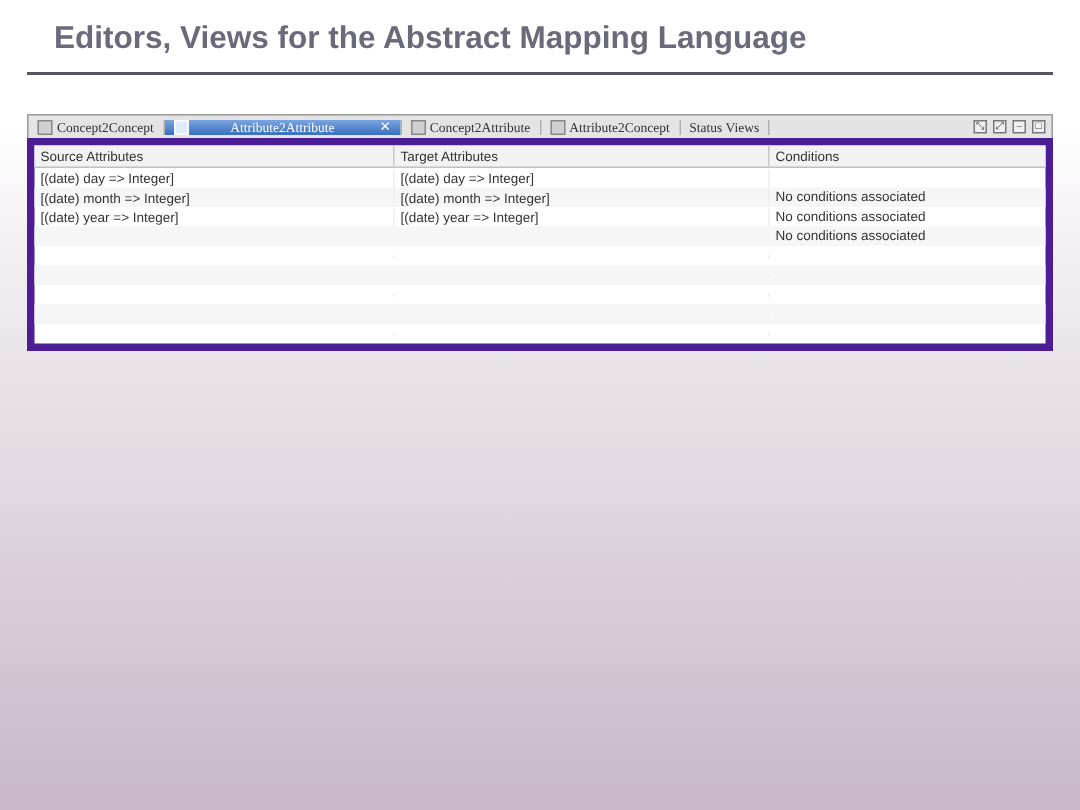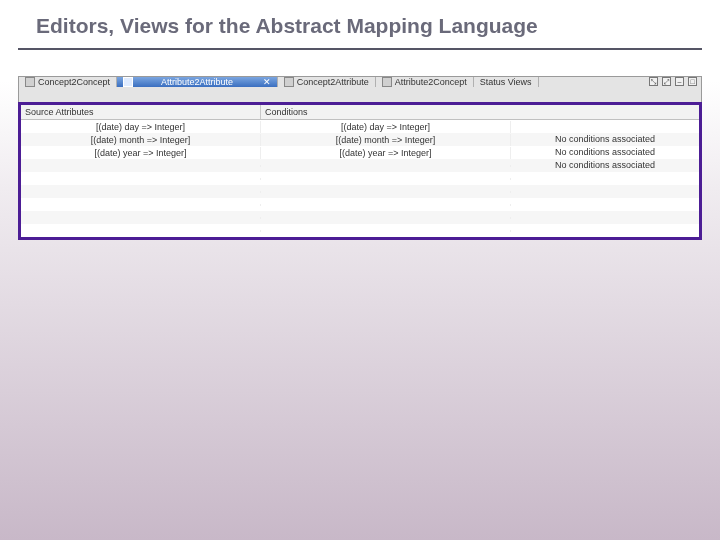--- a/index.html
+++ b/index.html
@@ -20,27 +20,28 @@
     height: 2px;
     background: #555565;
     margin: 0 18px 0 18px;
   }
   .panel-wrap {
     margin: 26px 18px 0 18px;
   }
   
   .tabs {
     display: flex;
-    align-items: flex-start;
-    height: 26px;
+    align-items: center;
+    height: 16px;
     background: #e4e4e4;
     border: 1px solid #9a9a9a;
     border-bottom: none;
     font-size: 9px;
     position: relative;
+    font-family: Liberation Serif, serif;
   }
   .tab {
     display: flex;
     align-items: center;
     padding: 0 6px;
     border-right: 1px solid #b0b0b0;
     color: #333;
     white-space: nowrap;
     gap: 3px;
   }
@@ -77,21 +78,21 @@
     height: 9px;
     border: 1px solid #777;
     background: #f0f0f0;
     font-size: 7px;
     line-height: 7px;
     text-align: center;
     color: #444;
   }
   
   .table-box {
-    border: 3px solid #4c1d95;
+    border: 5px solid #4c1d95;
     background: #fff;
   }
   .thead {
     display: flex;
     background: #f2f2f2;
     border-bottom: 1px solid #c0c0c0;
     font-size: 9px;
   }
   .th {
     padding: 2px 4px;
@@ -109,21 +110,20 @@
     align-items: center;
   }
   .tbody .tr:nth-child(even) { background: #f6f6f6; }
   .tbody .tr.empty { height: 13px; }
   .td {
     padding: 1px 4px;
     border-right: 1px solid #eee;
     color: #333;
     white-space: nowrap;
     overflow: hidden;
-    text-align: center;
   }
   .td.col3 { border-right: none; margin-top: 25px; }
 </style>
 </head>
 <body>
 
 <div class="slide-title">Editors, Views for the Abstract Mapping Language</div>
 <div class="underline"></div>
 
 <div class="panel-wrap">
@@ -154,20 +154,21 @@
       <span class="mini-icon">⤡</span>
       <span class="mini-icon">⤢</span>
       <span class="mini-icon">–</span>
       <span class="mini-icon">□</span>
     </div>
   </div>
 
   <div class="table-box">
     <div class="thead">
       <div class="th col1">Source Attributes</div>
+      <div class="th col2">Target Attributes</div>
       <div class="th col3">Conditions</div>
     </div>
     <div class="tbody">
       <div class="tr">
         <div class="td col1">[(date) day =&gt; Integer]</div>
         <div class="td col2">[(date) day =&gt; Integer]</div>
         <div class="td col3">No conditions associated</div>
       </div>
       <div class="tr">
         <div class="td col1">[(date) month =&gt; Integer]</div>

